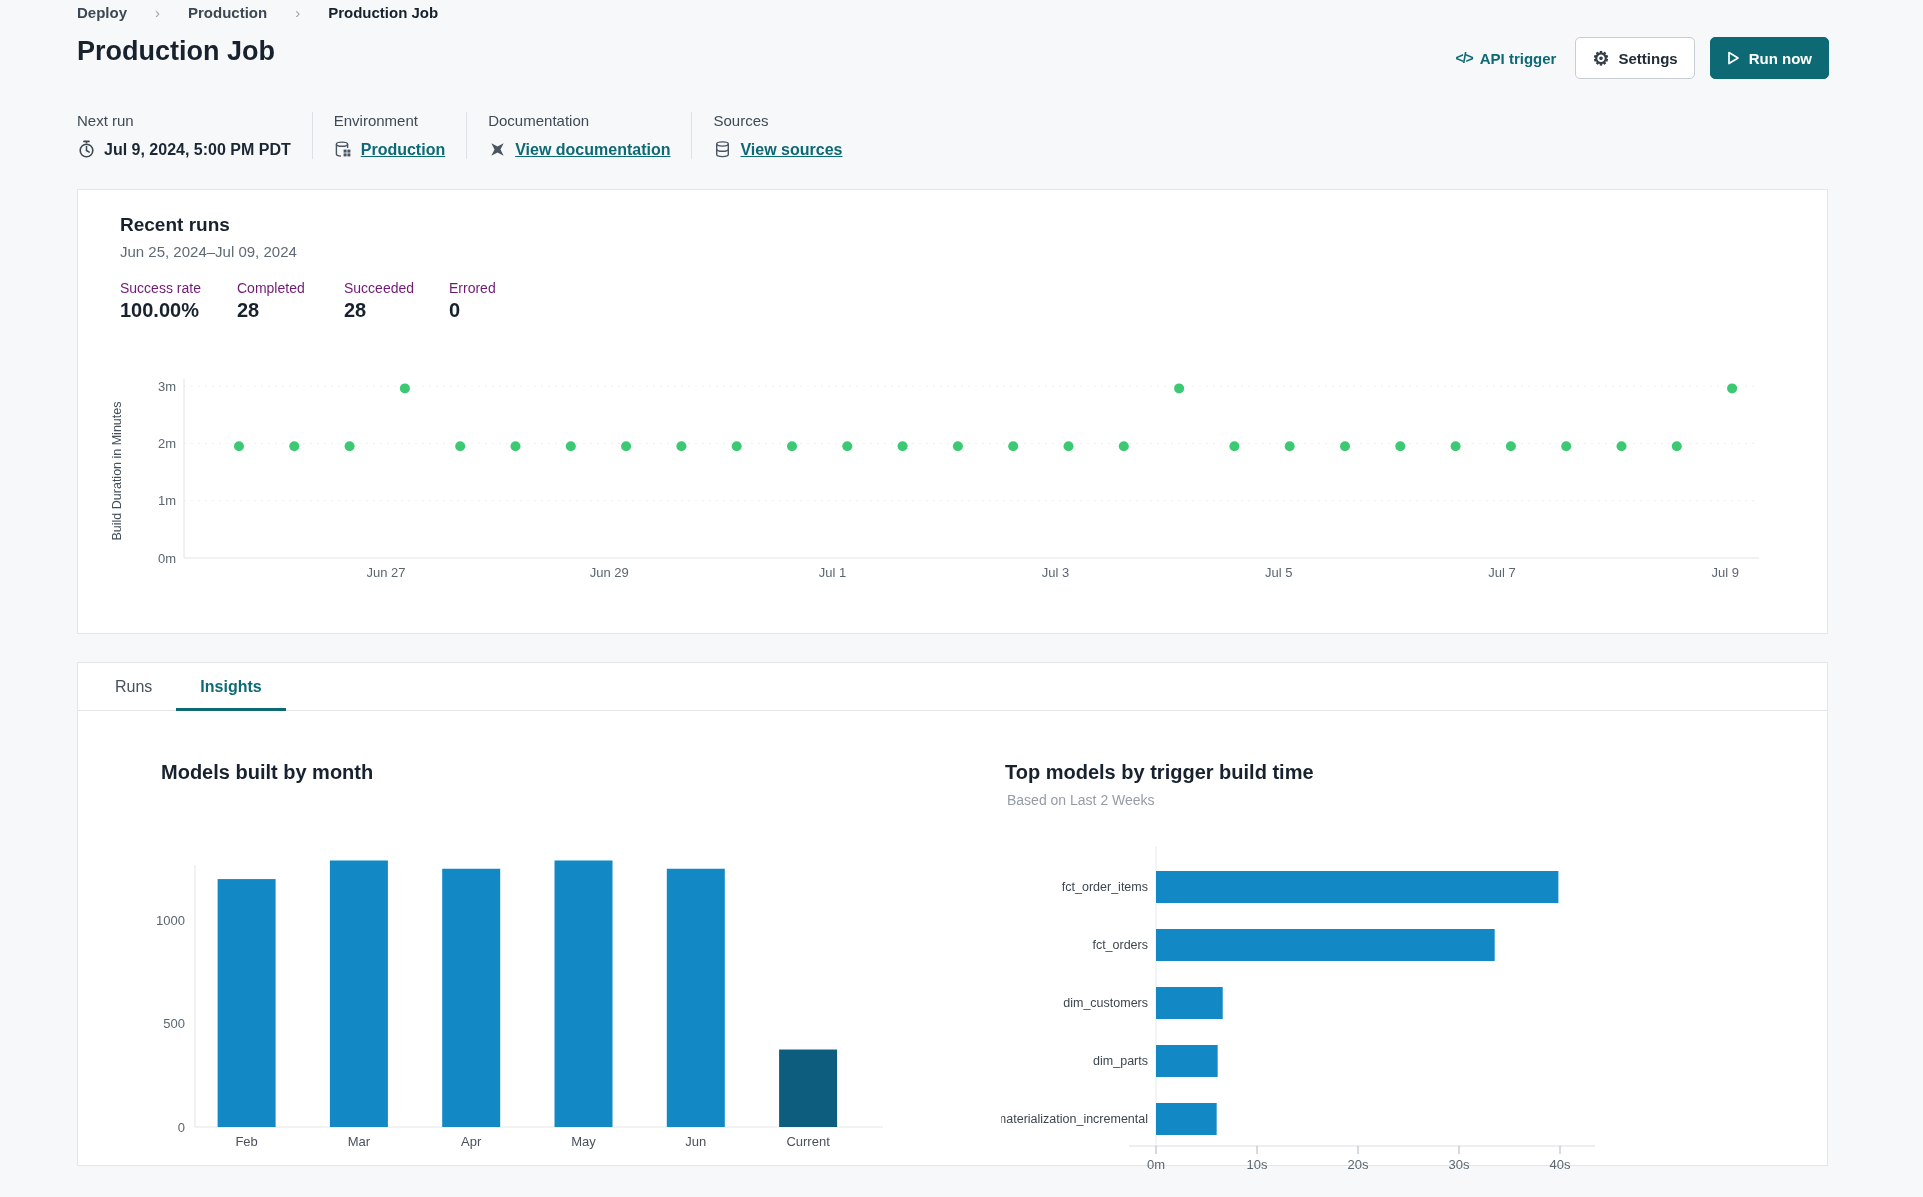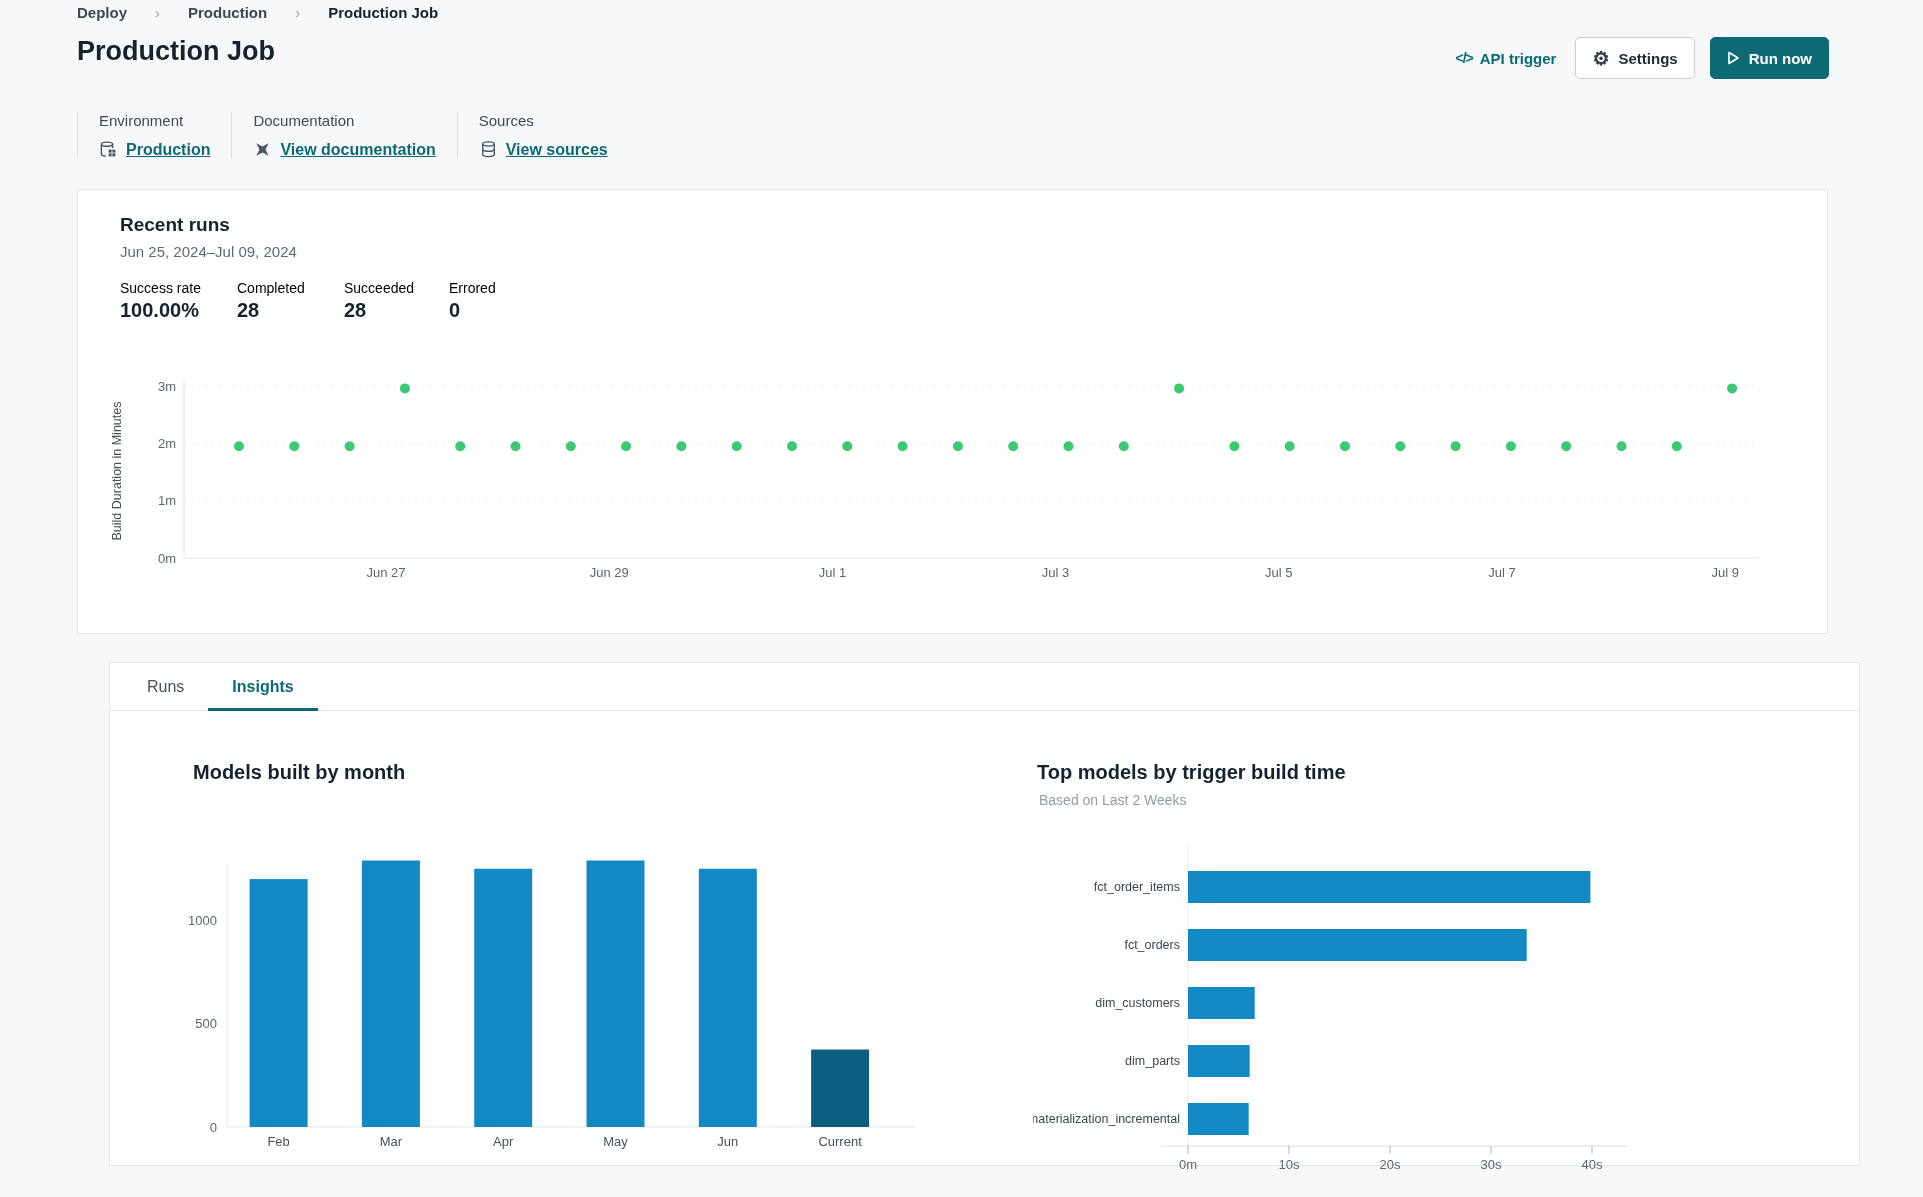--- a/index.html
+++ b/index.html
@@ -39,26 +39,26 @@
   .meta-divider { width:1px; background:#dde1e5; margin-right:21px; }
   .link { color:#0d6a75; text-decoration:underline; cursor:pointer; font-weight:600; }
   .mini-icon { display:inline-flex; width:19px; height:19px; }
 
   
   .card { position:absolute; background:#fff; border:1px solid #e4e7ea; border-radius:0; }
   #card-recent { left:77px; top:189px; width:1751px; height:445px; }
   .recent-title { position:absolute; left:42px; top:24px; font-size:19px; font-weight:700; color:#17222e; }
   .recent-range { position:absolute; left:42px; top:53px; font-size:15px; color:#5f6a76; }
   .stat { position:absolute; top:90px; }
-  .stat .stat-label { font-size:14px; color:#000000; }
+  .stat .stat-label { font-size:14px; color:#701a75; }
   .stat .stat-value { font-size:20px; font-weight:700; color:#17222e; margin-top:3px; }
   #stat-0 { left:42px; } #stat-1 { left:159px; } #stat-2 { left:266px; } #stat-3 { left:371px; }
   #scatter-wrap { position:absolute; left:13px; top:181px; width:1700px; height:215px; }
 
-  #card-tabs { left:77px; top:662px; width:1751px; height:504px;margin-left:32px; }
+  #card-tabs { left:77px; top:662px; width:1751px; height:504px; }
   .tabbar { height:48px; border-bottom:1px solid #e3e6e9; display:flex; padding-left:13px; }
   .tab { padding:0 24px; display:flex; align-items:center; font-size:16px; color:#47515c; cursor:pointer; position:relative; }
   .tab.active { color:#0d6a75; font-weight:700; }
   .tab.active::after { content:""; position:absolute; left:0; right:0; bottom:-1px; height:3px; background:#0d6a75; }
 
   .chart-title { position:absolute; top:98px; font-size:20px; font-weight:700; color:#17222e; }
   #left-chart-title { left:83px; }
   #right-chart-title { left:927px; }
   .chart-subtitle { position:absolute; left:929px; top:129px; font-size:14px; color:#959ca6; }
   #bars-wrap  { position:absolute; left:43px;  top:158px; width:840px; height:335px; }
@@ -88,20 +88,33 @@
   </button>
   <button class="btn btn-run">
     <svg width="13" height="14" viewBox="0 0 13 14">
       <path d="M2 1.5 L11 7 L2 12.5 Z" fill="none" stroke="#ffffff" stroke-width="1.7" stroke-linejoin="round"></path>
     </svg>
     <span>Run now</span>
   </button>
 </div>
 
 <div class="meta-row">
+  <div class="meta-col" style="min-width:189px">
+    <div class="meta-label">Next run</div>
+    <div class="meta-value">
+      <svg class="mini-icon" viewBox="0 0 19 19">
+        <circle cx="9.5" cy="10.5" r="6.3" fill="none" stroke="#3f4954" stroke-width="1.6"></circle>
+        <line x1="9.5" y1="10.5" x2="9.5" y2="6.6" stroke="#3f4954" stroke-width="1.5" stroke-linecap="round"></line>
+        <line x1="9.5" y1="10.5" x2="12.2" y2="12.2" stroke="#3f4954" stroke-width="1.5" stroke-linecap="round"></line>
+        <line x1="7" y1="1.4" x2="12" y2="1.4" stroke="#3f4954" stroke-width="1.7" stroke-linecap="round"></line>
+        <line x1="9.5" y1="1.6" x2="9.5" y2="3.4" stroke="#3f4954" stroke-width="1.6"></line>
+      </svg>
+      <span>Jul 9, 2024, 5:00 PM PDT</span>
+    </div>
+  </div>
   <div class="meta-divider"></div>
 
   <div class="meta-col" style="min-width:102px">
     <div class="meta-label">Environment</div>
     <div class="meta-value">
       <svg class="mini-icon" viewBox="0 0 19 19">
         <ellipse cx="8" cy="4.2" rx="5.6" ry="2.1" fill="none" stroke="#4a5462" stroke-width="1.4"></ellipse>
         <path d="M2.4 4.2 V14 c0 1.1 2.2 2 4.6 2.1" fill="none" stroke="#4a5462" stroke-width="1.4"></path>
         <path d="M13.6 4.2 V8" fill="none" stroke="#4a5462" stroke-width="1.4"></path>
         <rect x="9.6" y="9.6" width="3" height="3" fill="#4a5462"></rect>

